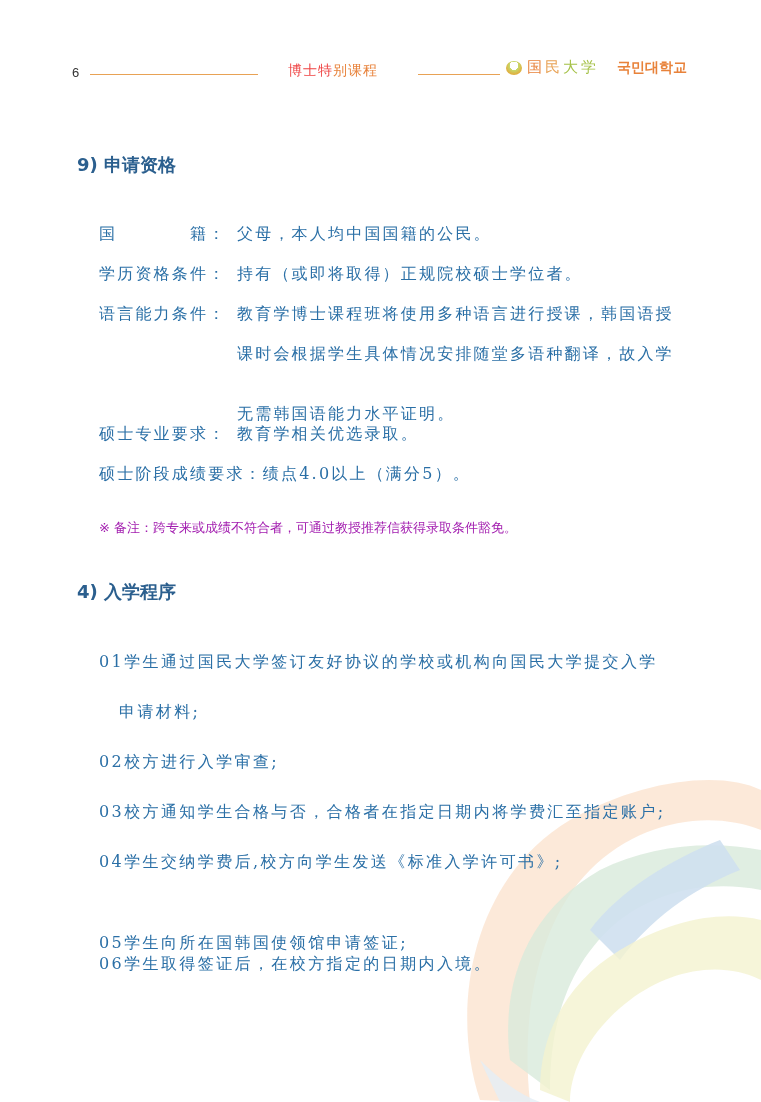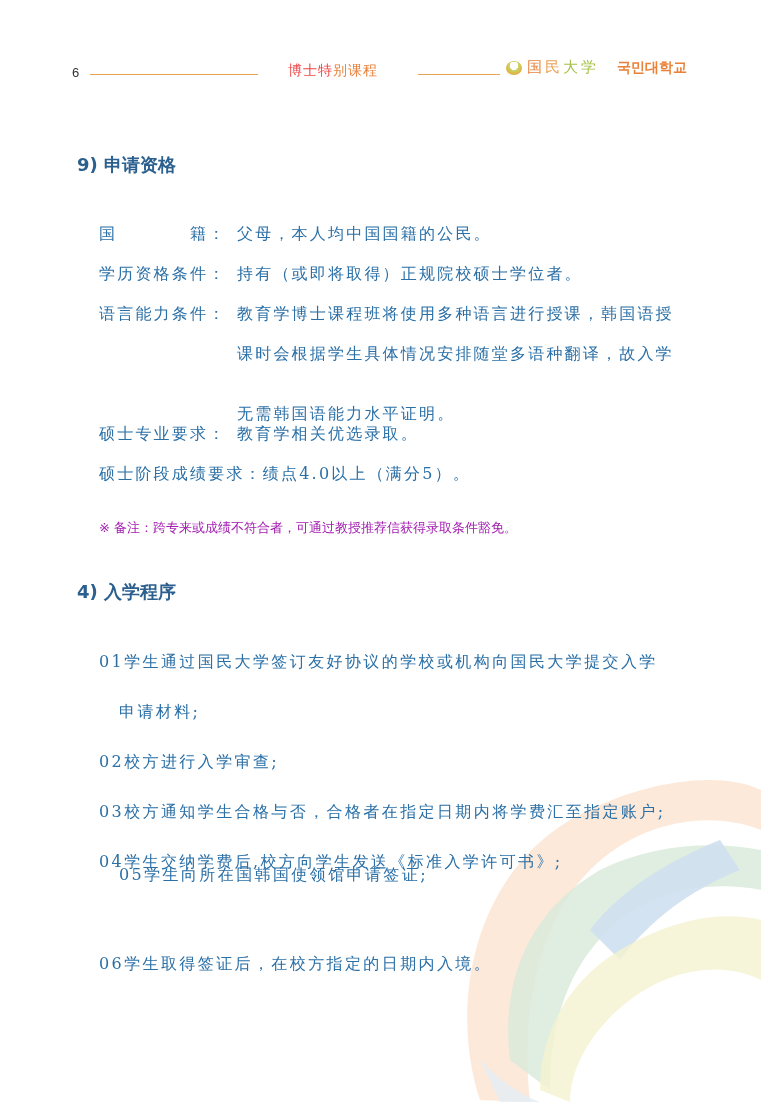--- a/index.html
+++ b/index.html
@@ -91,14 +91,14 @@
 
 <div class="note">※ 备注：跨专来或成绩不符合者，可通过教授推荐信获得录取条件豁免。</div>
 
 <div class="section-title" style="top:580px;">4) 入学程序</div>
 
 <div class="step" style="top:652px;">01学生通过国民大学签订友好协议的学校或机构向国民大学提交入学</div>
 <div class="step" style="top:702px; left:119px;">申请材料;</div>
 <div class="step" style="top:752px;">02校方进行入学审查;</div>
 <div class="step" style="top:802px;">03校方通知学生合格与否，合格者在指定日期内将学费汇至指定账户;</div>
 <div class="step" style="top:852px;">04学生交纳学费后,校方向学生发送《标准入学许可书》;</div>
-<div class="step" style="top:865px;margin-left:20px;">05学生向所在国韩国使领馆申请签证;</div>
+<div class="step" style="top:933px;">05学生向所在国韩国使领馆申请签证;</div>
 <div class="step" style="top:954px;">06学生取得签证后，在校方指定的日期内入境。</div>
 
 </body></html>

